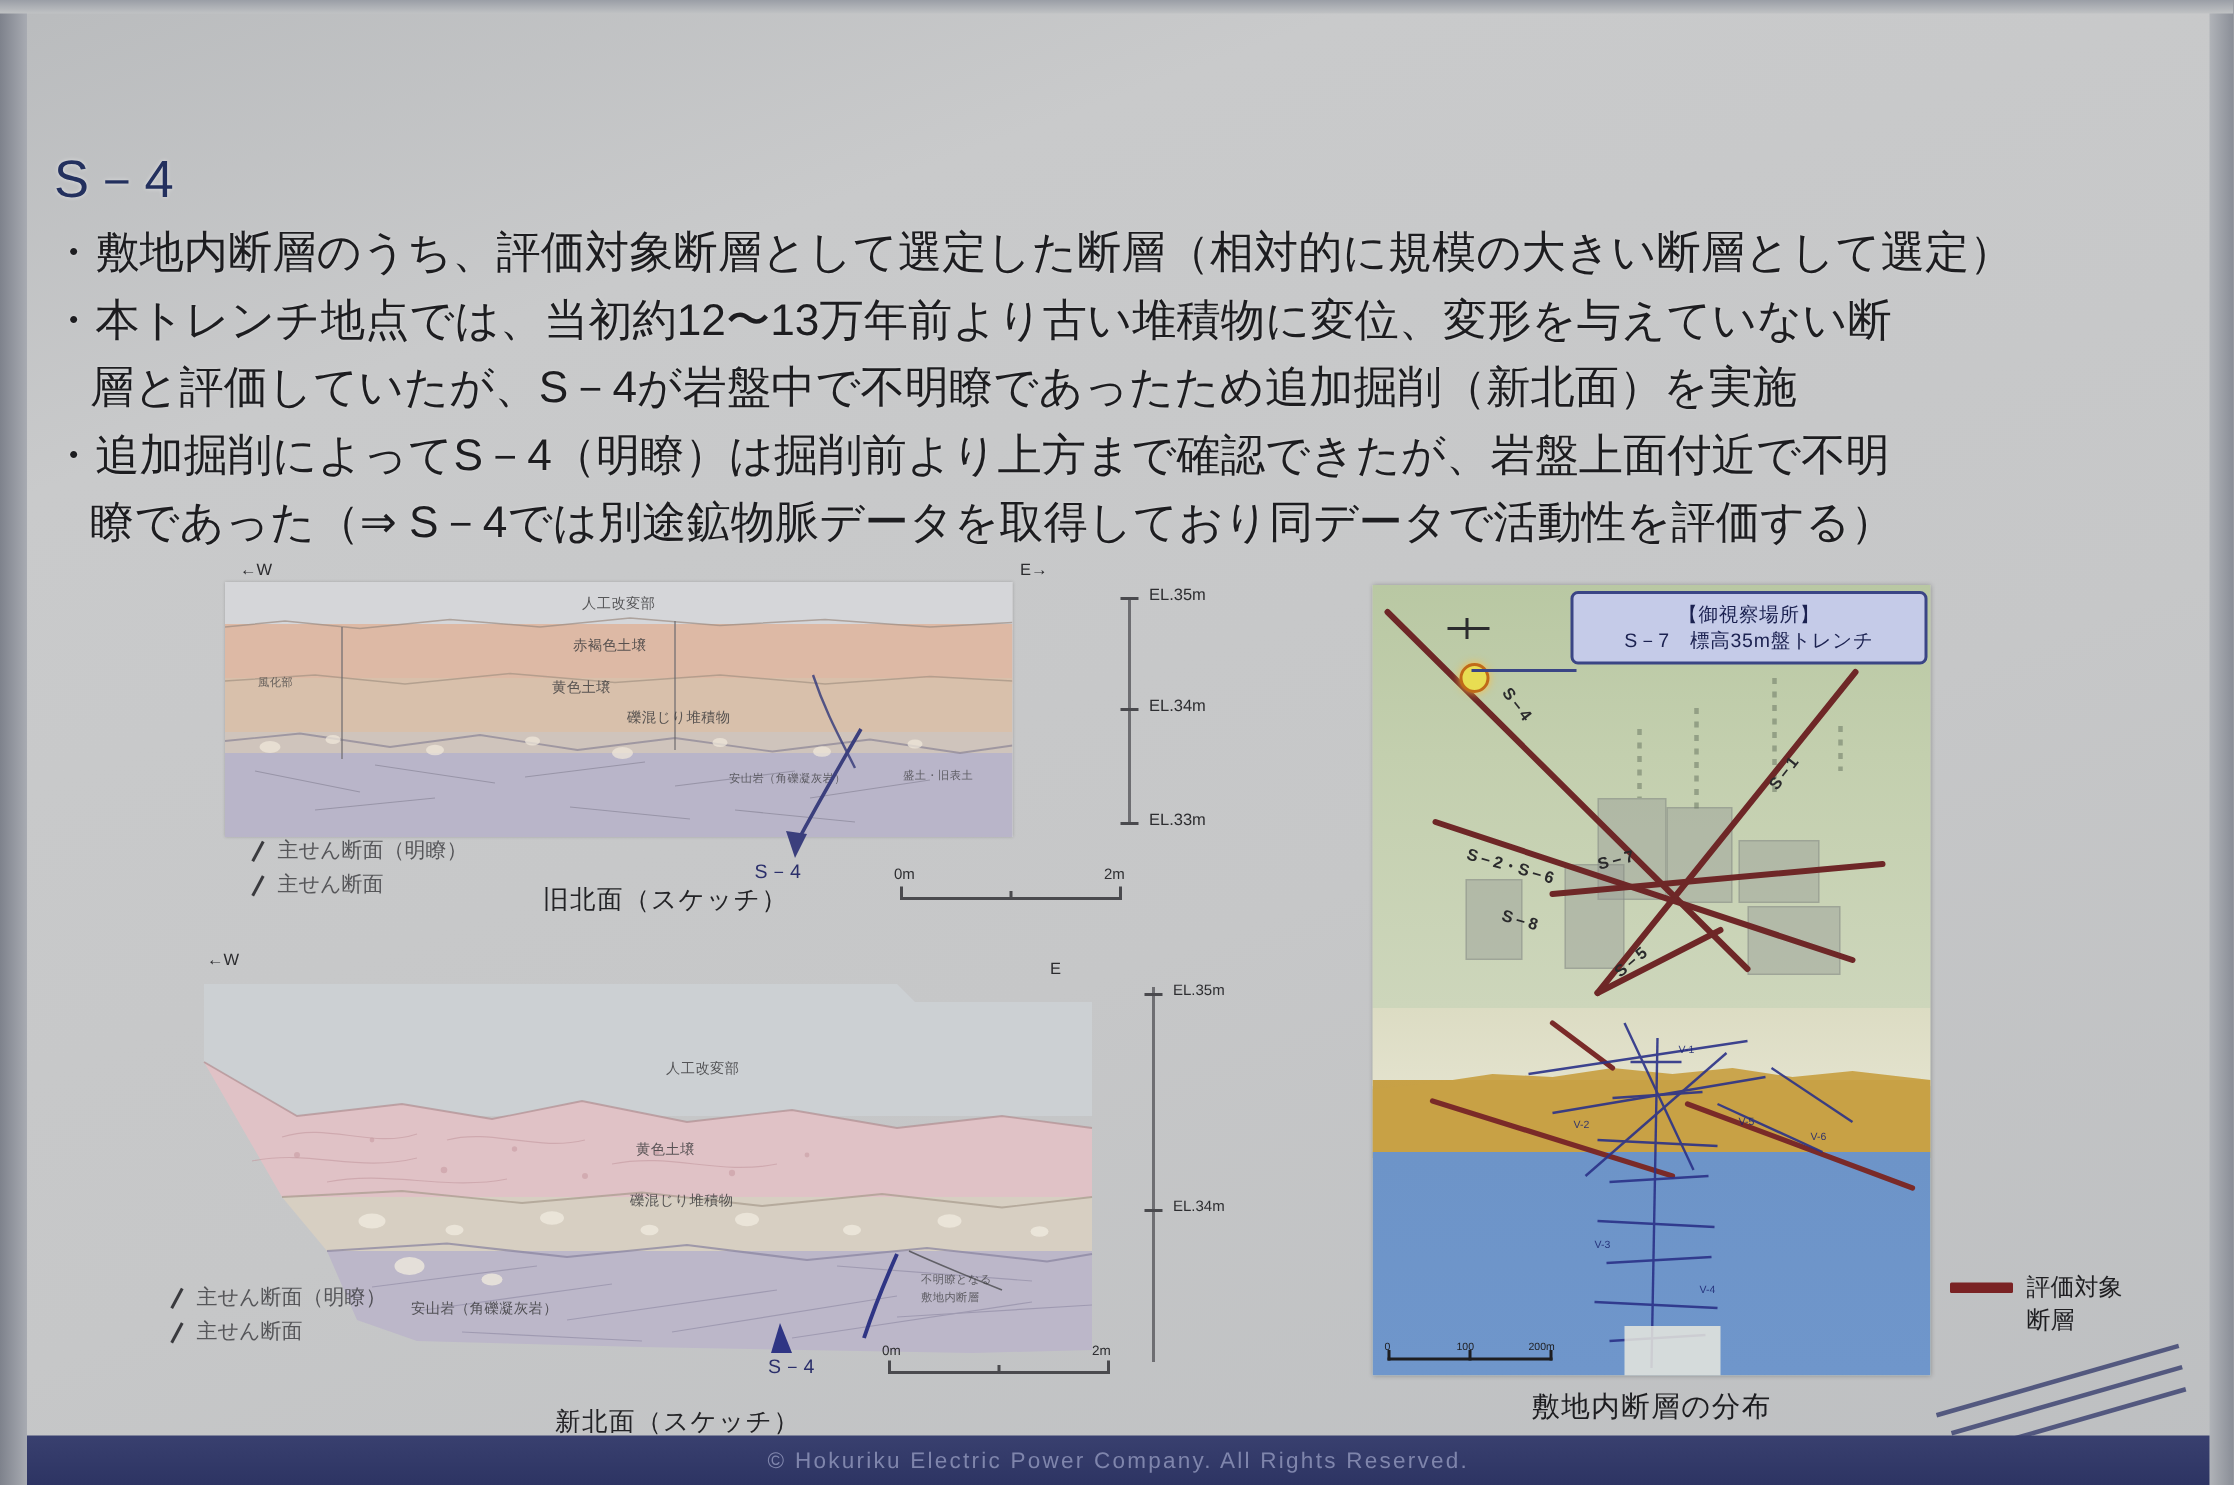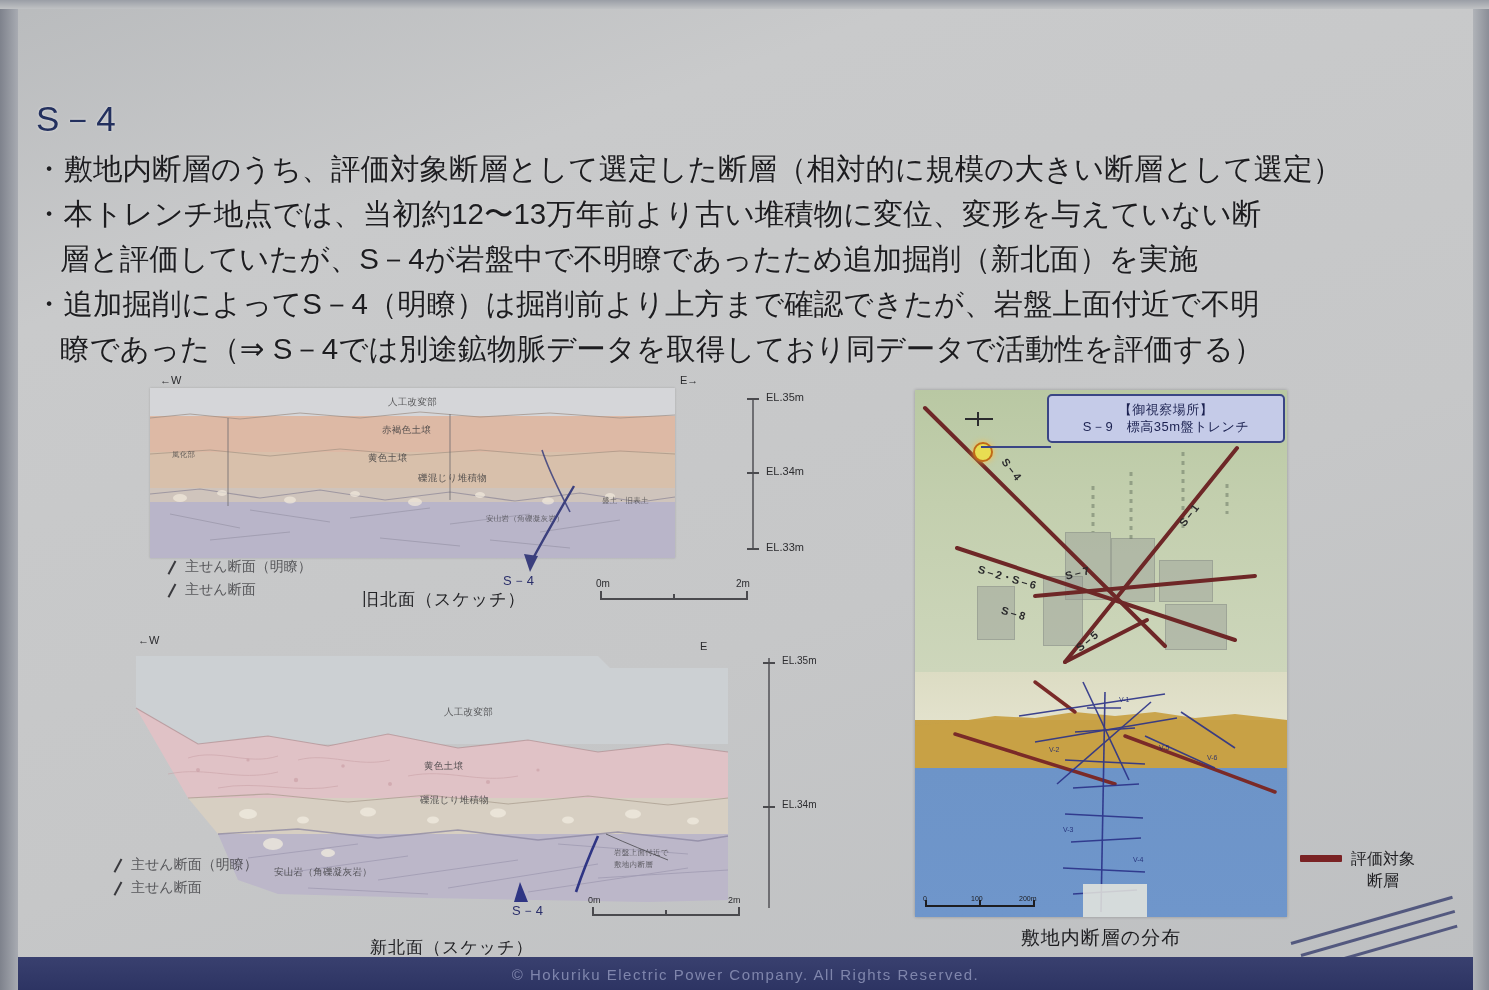--- a/index.html
+++ b/index.html
@@ -266,21 +266,21 @@
     position: absolute; left: 10px; bottom: 10px;
     width: 110px;
   }
   #sec-scale .bar { height: 2px; background: #1d1d20; }
   #sec-scale .t { position:absolute; width:2px; height:7px; background:#1d1d20; bottom:0;}
   #sec-scale .lab { font-size: 7px; color:#1d1d20; position:absolute; bottom:5px;}
 
   #map-legend {
     position: absolute;
     left: 1300px; top: 848px;
-    display: flex; align-items: flex-start; text-align: center;
+    display: flex; align-items: flex-start;
   }
   #map-legend .swatch {
     width: 42px; height: 7px; background: #7a2224;
     margin-top: 7px; margin-right: 9px; border-radius: 1px;
   }
   #map-legend .lg-text {
     font-size: 16px; color: #1e1e21; line-height: 22px;
     white-space: nowrap;
   }
   #map-caption {
@@ -381,21 +381,21 @@
         <line x1="300" y1="26" x2="300" y2="112" stroke="#6d6a6e" stroke-width="1" opacity=".8"></line>
 
         <path d="M392,62 C400,86 410,104 420,124" stroke="#3b3f7d" stroke-width="1.6" fill="none" opacity=".85"></path>
       </svg>
 
       <div class="sk-label" style="left:238px; top:8px;">人工改変部</div>
       <div class="sk-label" style="left:232px; top:36px;">赤褐色土壌</div>
       <div class="sk-label" style="left:218px; top:64px;">黄色土壌</div>
       <div class="sk-label" style="left:268px; top:84px;">礫混じり堆積物</div>
       <div class="sk-label small" style="left:336px; top:126px;">安山岩（角礫凝灰岩）</div>
-      <div class="sk-label small" style="left:452px; top:108px;font-family:Liberation Mono, monospace;">盛土・旧表土</div>
+      <div class="sk-label small" style="left:452px; top:124px;font-family:Liberation Mono, monospace;">盛土・旧表土</div>
       <div class="sk-label small" style="left:22px; top:62px;">風化部</div>
     </div>
   </div>
 
   <svg class="fault-arrow" style="left:496px; top:480px;" width="90" height="100">
     <path d="M78,6 C64,30 48,58 34,84" stroke="#3b3f7d" stroke-width="2.4" fill="none"></path>
     <path d="M34,92 L28,74 L42,76 Z" fill="#3b3f7d"></path>
   </svg>
   <div class="fault-tag" style="left:503px; top:572px;">S－4</div>
 
@@ -494,21 +494,21 @@
 
         <path d="M470,188 C462,206 454,226 448,244" stroke="#2f3584" stroke-width="2.6" fill="none"></path>
 
         <path d="M478,186 C500,196 520,204 540,212" stroke="#4a4a4e" stroke-width="1" fill="none" opacity=".8"></path>
       </svg>
 
       <div class="sk-label" style="left:316px; top:58px;">人工改変部</div>
       <div class="sk-label" style="left:296px; top:112px;">黄色土壌</div>
       <div class="sk-label" style="left:292px; top:146px;">礫混じり堆積物</div>
       <div class="sk-label" style="left:146px; top:218px;">安山岩（角礫凝灰岩）</div>
-      <div class="sk-label small" style="left:486px; top:200px;">岩盤上面付近で</div>
+      <div class="sk-label small" style="left:486px; top:200px;">不明瞭となる</div>
       <div class="sk-label small" style="left:486px; top:212px;">敷地内断層</div>
     </div>
   </div>
 
   <svg class="fault-arrow" style="left:500px; top:880px;" width="40" height="40">
     <path d="M20,2 L14,22 L28,22 Z" fill="#2f3584"></path>
   </svg>
   <div class="fault-tag" style="left:512px; top:902px;">S－4</div>
 
   <div class="el-scale" style="left:768px; top:658px; height:250px;">
@@ -567,21 +567,21 @@
           <path d="M150,272 L232,230"></path>
         </g>
       </svg>
 
       <div class="cross-hair" style="left:42px; top:22px;"></div>
       <div id="trench-dot" style="left:58px; top:52px;"></div>
       <div id="callout-leader"></div>
 
       <div id="callout">
         <div class="c1">【御視察場所】</div>
-        <div class="c2">S－9　標高35m盤トレンチ</div>
+        <div class="c2">S－7　標高35m盤トレンチ</div>
       </div>
 
       <div class="map-ftag" style="left:84px; top:72px; transform:rotate(52deg);">S－4</div>
       <div class="map-ftag" style="left:262px; top:118px; transform:rotate(-52deg);">S－1</div>
       <div class="map-ftag" style="left:62px; top:180px; transform:rotate(16deg);">S－2・S－6</div>
       <div class="map-ftag" style="left:86px; top:216px; transform:rotate(16deg);">S－8</div>
       <div class="map-ftag" style="left:150px; top:176px; transform:rotate(-14deg);">S－7</div>
       <div class="map-ftag" style="left:160px; top:244px; transform:rotate(-40deg);">S－5</div>
     </div>
 

